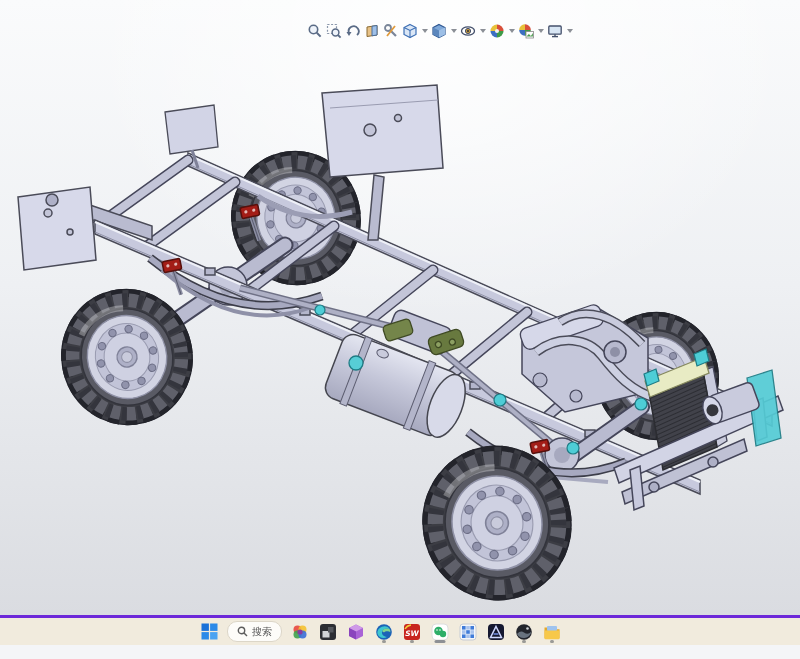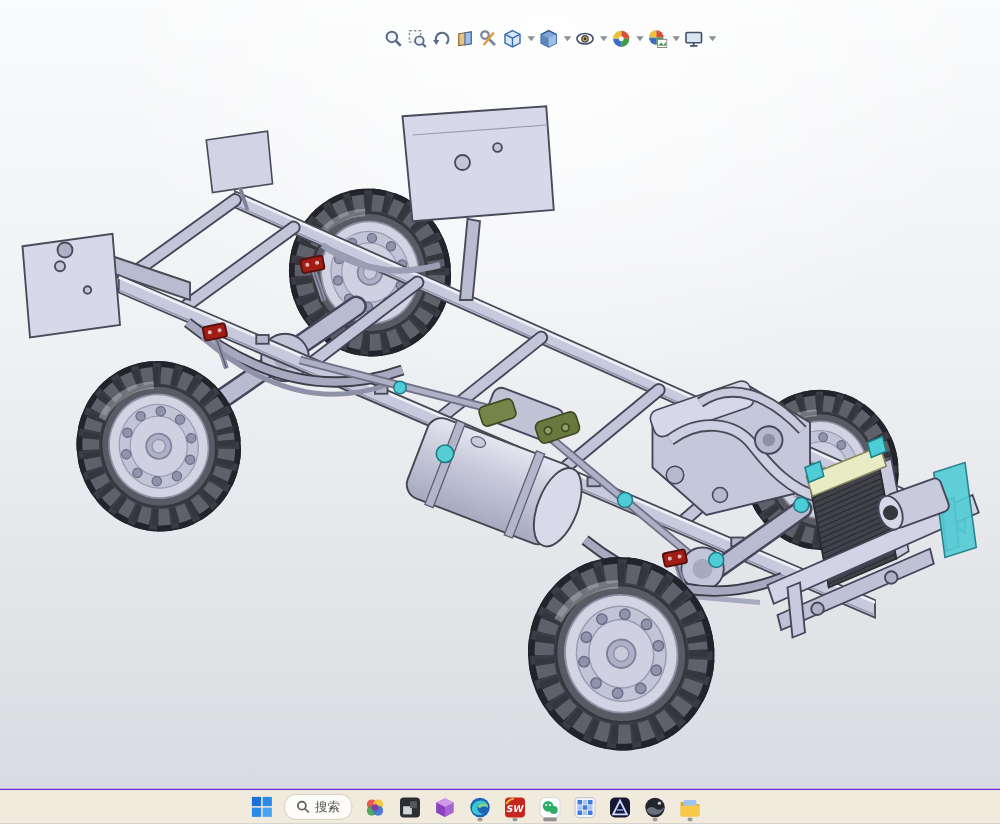--- a/index.html
+++ b/index.html
@@ -8,22 +8,22 @@
   
   #viewport{position:absolute;left:0;top:0;width:800px;height:632px;}
   #modelsvg{display:block}
   
   .hud{position:absolute;left:306px;top:22px;display:flex;align-items:center;gap:1px;z-index:5;}
   .hud-btn{display:flex;align-items:center;padding:1px;border-radius:2px;cursor:default;}
   .hud-btn svg{display:block}
   .caret{width:0;height:0;border-left:3px solid transparent;border-right:3px solid transparent;
     border-top:4px solid #8b8f96;margin:0 1px 0 2px;}
   
-  #taskbar{position:absolute;left:0;bottom:0;width:800px;height:27px;background:#f1ebdd;
-    border-top:1px solid #6d28d9;display:flex;}
+  #taskbar{position:absolute;left:0;bottom:14px;width:800px;height:27px;background:#f1ebdd;
+    border-top:3px solid #6d28d9;display:flex;}
   .tb-row{display:flex;align-items:center;gap:7px;margin-left:199px;}
   .tb-item{position:relative;width:21px;height:25px;display:flex;align-items:center;
     justify-content:center;border-radius:4px;font-style:italic;}
   .tb-item svg{display:block}
   .run-dot{position:absolute;bottom:1px;left:50%;transform:translateX(-50%);
     width:4px;height:3px;border-radius:2px;background:#9a9a97;}
   .run-dot.active{width:11px;background:#8e9094;}
   .search-pill{display:flex;align-items:center;gap:4px;height:19px;padding:0 9px;
     background:#fdfcf9;border:1px solid #dcd6c8;border-radius:10px;font-size:10px;color:#535353;}
 </style>

